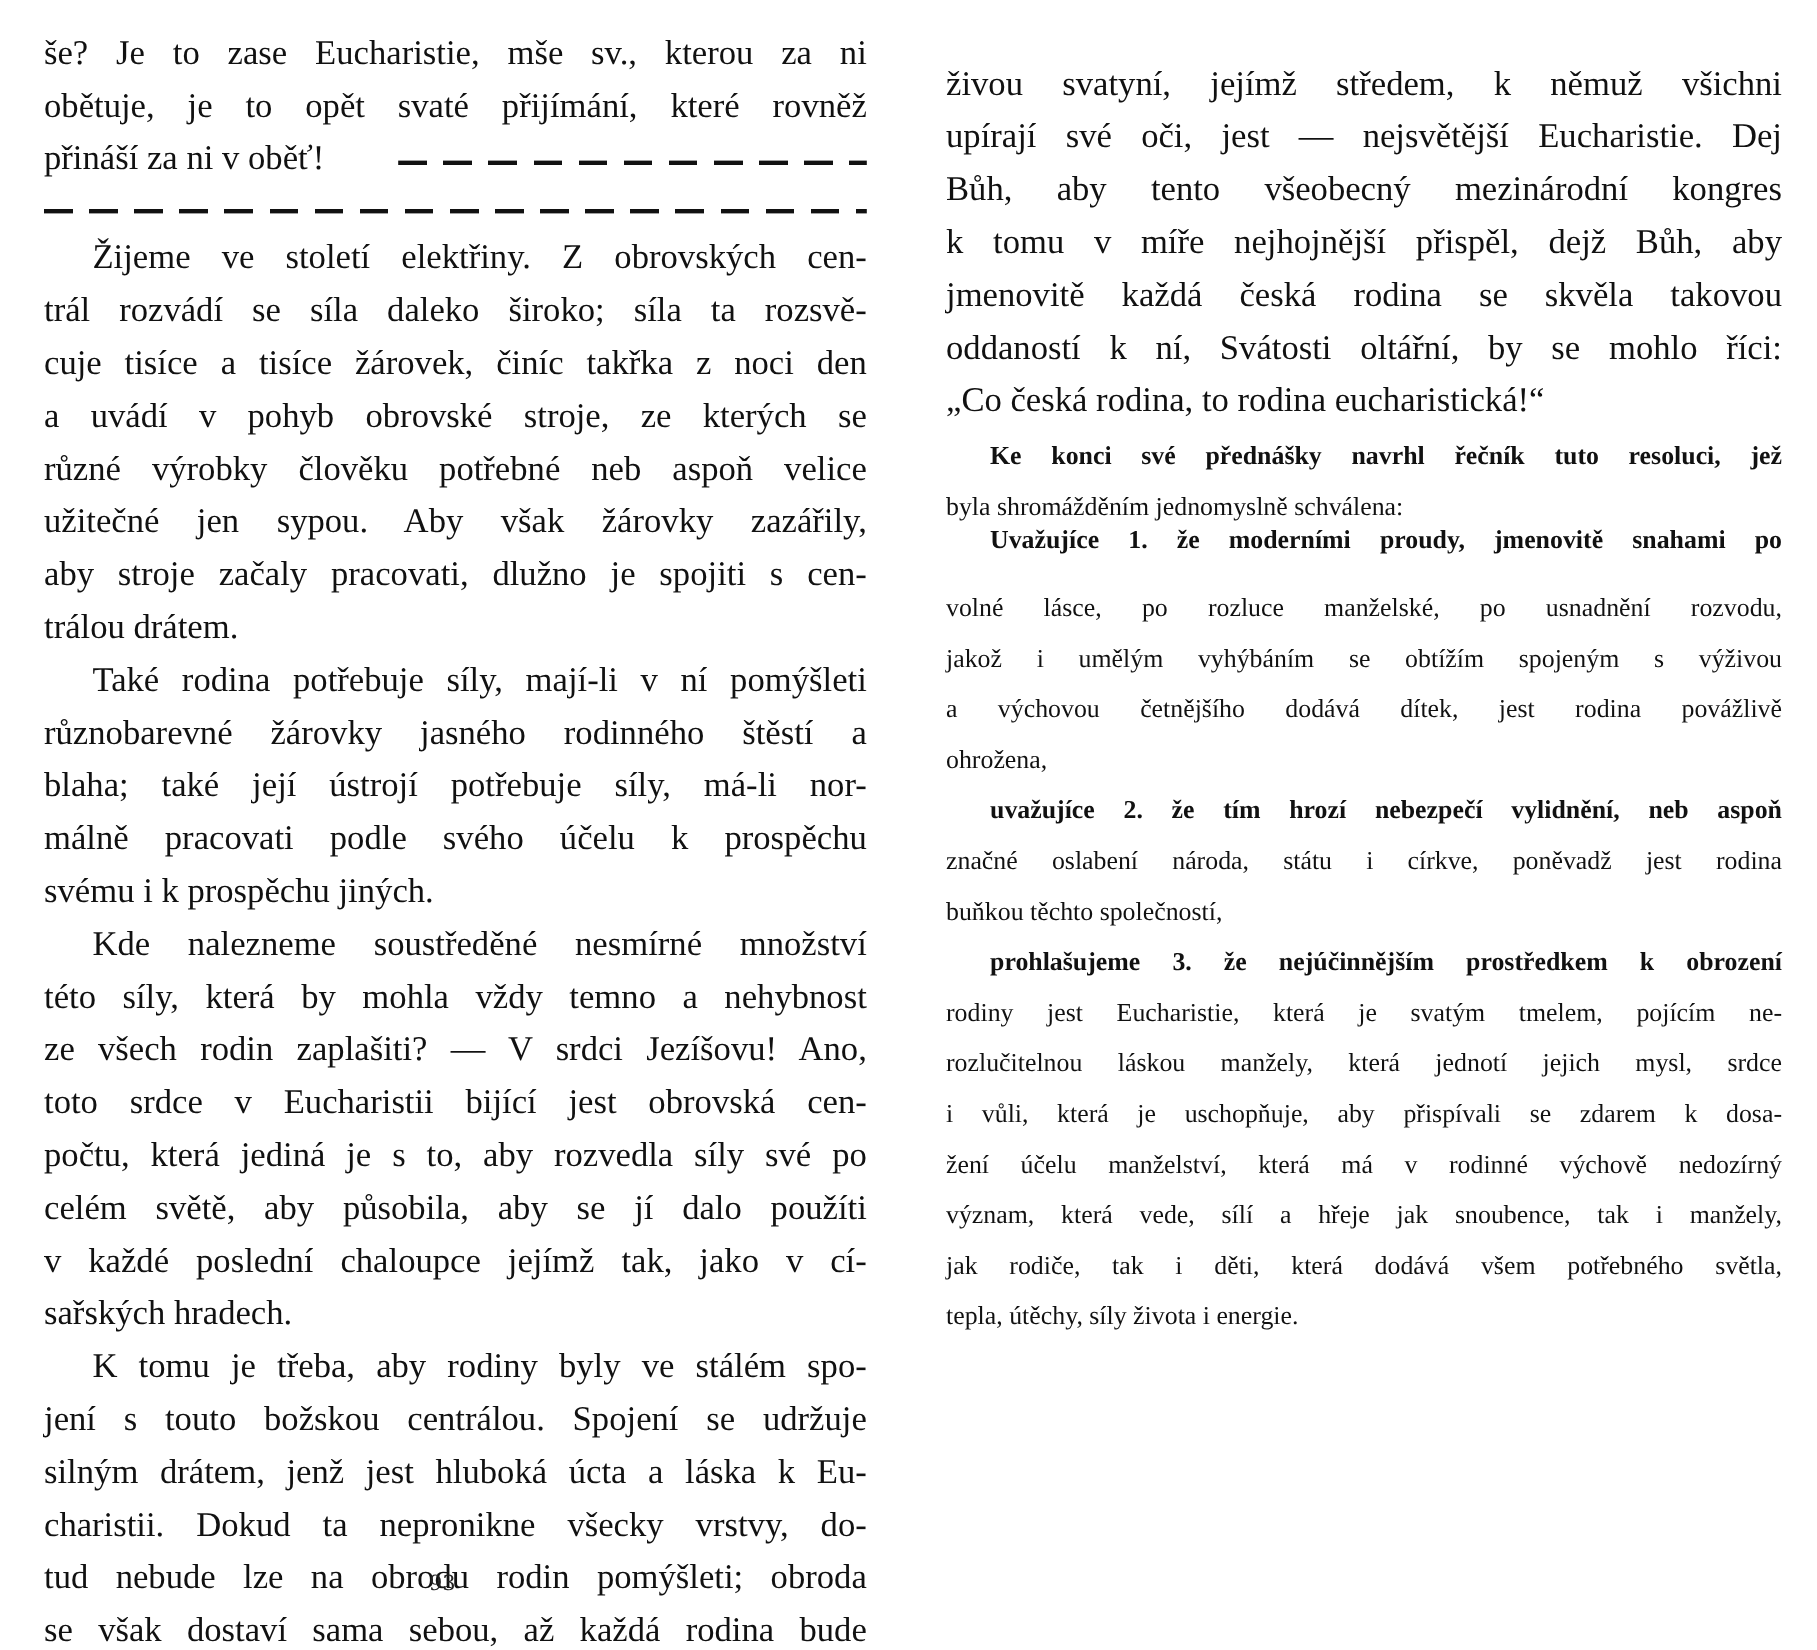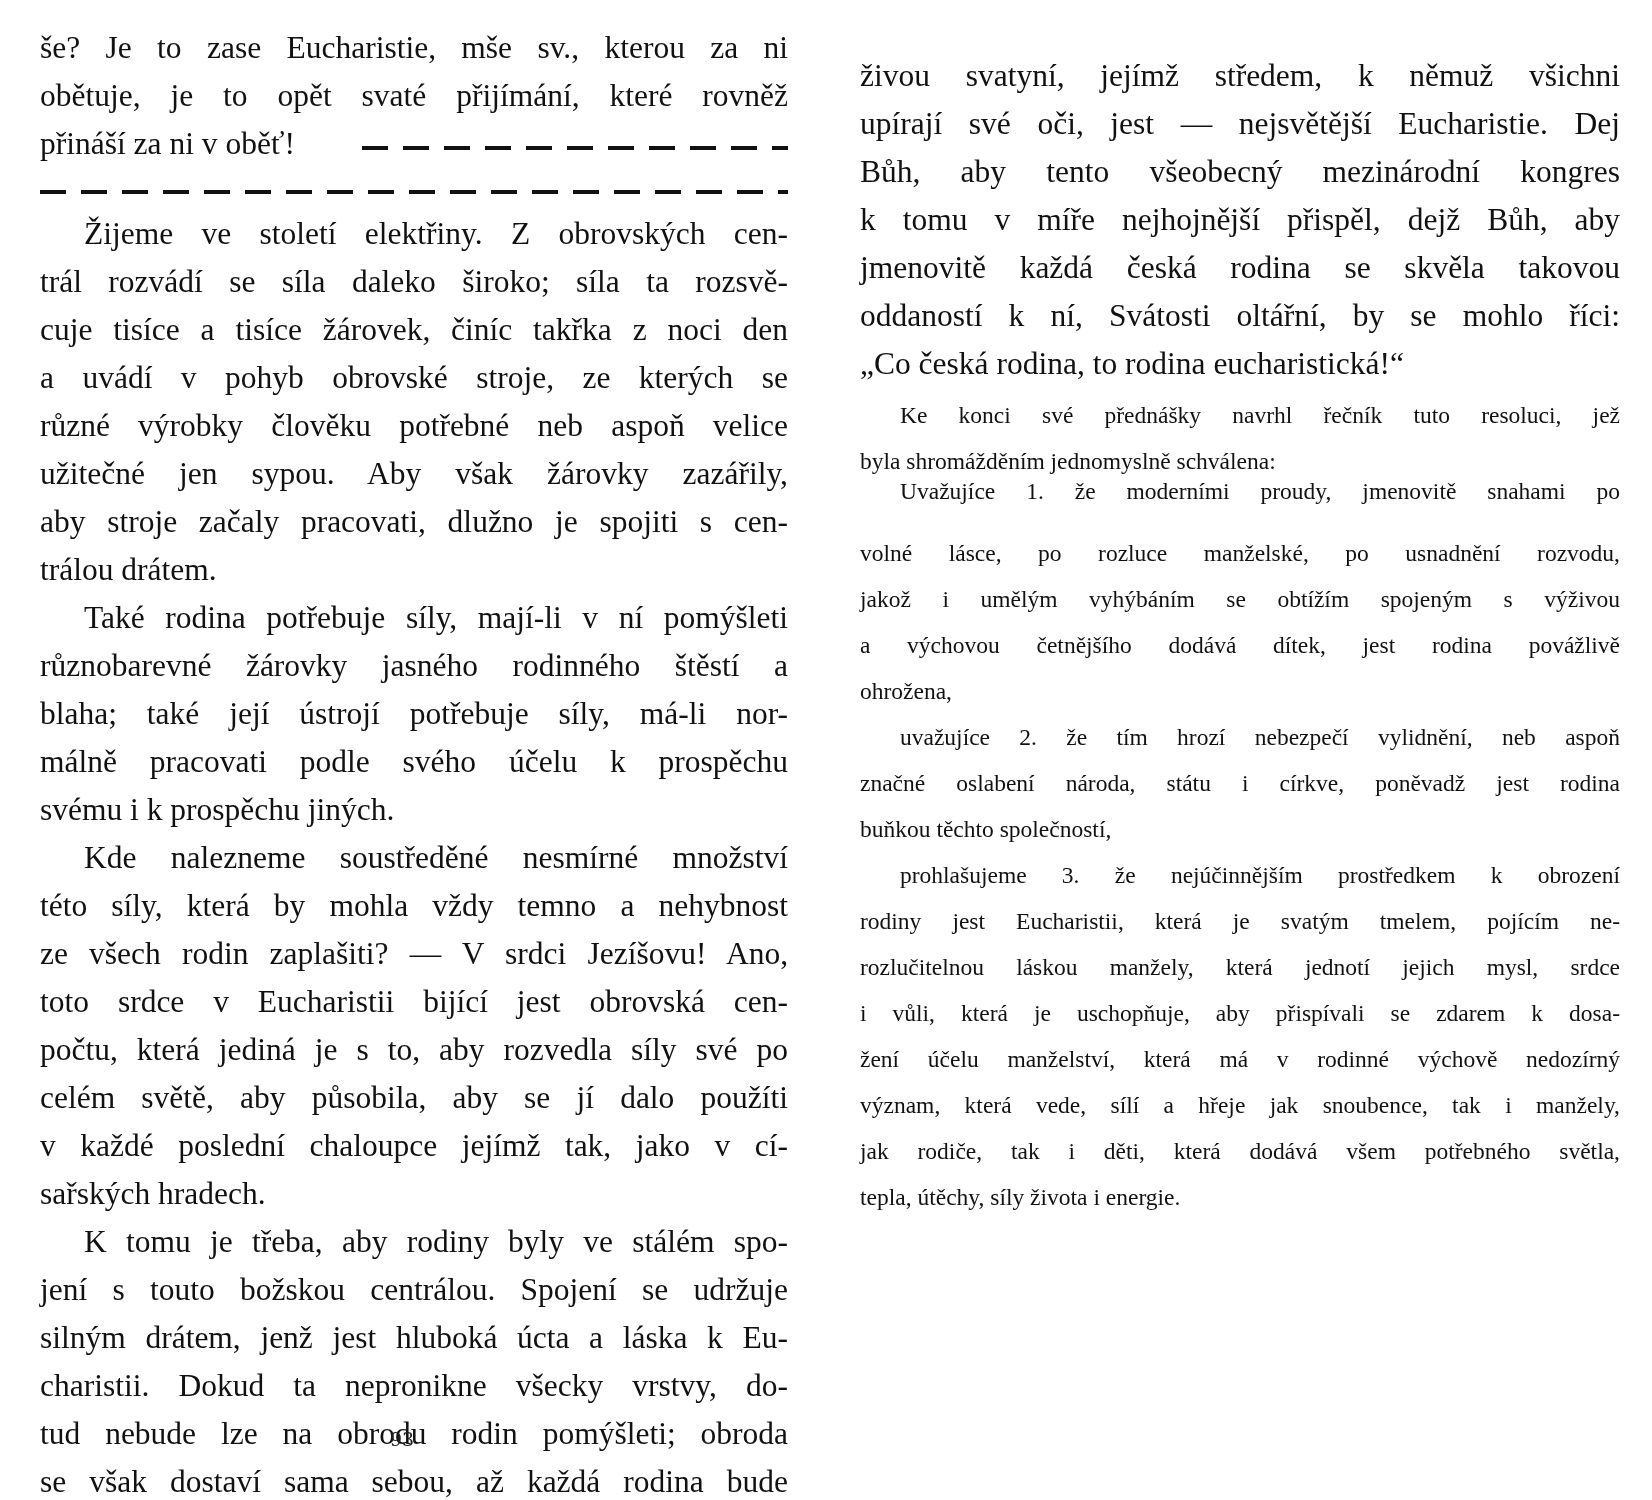--- a/index.html
+++ b/index.html
@@ -44,20 +44,21 @@
   }
   .small {
     font-size: 23.5px;
     line-height: 30px;
   }
   .indent {
     padding-left: 44px;
   }
   .indent-s {
     padding-left: 40px;
+    font-weight: bold;
   }
   .ital {
   }
   .dash-line {
     position: absolute;
     left: 0;
     right: 0;
     height: 4px;
     background-image: repeating-linear-gradient(to right, #111 0, #111 26px, transparent 26px, transparent 41px);
   }
@@ -127,20 +128,20 @@
   <div class="line small last" style="top:446px">byla shromážděním jednomyslně schválena:</div>
   <div class="line small indent-s" style="top:476px">Uvažujíce 1. že moderními proudy, jmenovitě snahami po</div>
   <div class="line small" style="top:538px">volné lásce, po rozluce manželské, po usnadnění rozvodu,</div>
   <div class="line small" style="top:584px">jakož i umělým vyhýbáním se obtížím spojeným s výživou</div>
   <div class="line small" style="top:630px">a výchovou četnějšího dodává dítek, jest rodina povážlivě</div>
   <div class="line small last" style="top:676px">ohrožena,</div>
   <div class="line small indent-s" style="top:722px">uvažujíce 2. že tím hrozí nebezpečí vylidnění, neb aspoň</div>
   <div class="line small" style="top:768px">značné oslabení národa, státu i církve, poněvadž jest rodina</div>
   <div class="line small last" style="top:814px">buňkou těchto společností,</div>
   <div class="line small indent-s" style="top:860px">prohlašujeme 3. že nejúčinnějším prostředkem k obrození</div>
-  <div class="line small" style="top:906px">rodiny jest Eucharistii, která je svatým tmelem, pojícím ne-</div>
+  <div class="line small" style="top:906px">rodiny jest Eucharistie, která je svatým tmelem, pojícím ne-</div>
   <div class="line small" style="top:952px">rozlučitelnou láskou manžely, která jednotí jejich mysl, srdce</div>
   <div class="line small" style="top:998px">i vůli, která je uschopňuje, aby přispívali se zdarem k dosa-</div>
   <div class="line small" style="top:1044px">žení účelu manželství, která má v rodinné výchově nedozírný</div>
   <div class="line small" style="top:1090px">význam, která vede, sílí a hřeje jak snoubence, tak i manžely,</div>
   <div class="line small" style="top:1136px">jak rodiče, tak i děti, která dodává všem potřebného světla,</div>
   <div class="line small last" style="top:1182px">tepla, útěchy, síly života i energie.</div>
 </div>
 
 </body></html>

